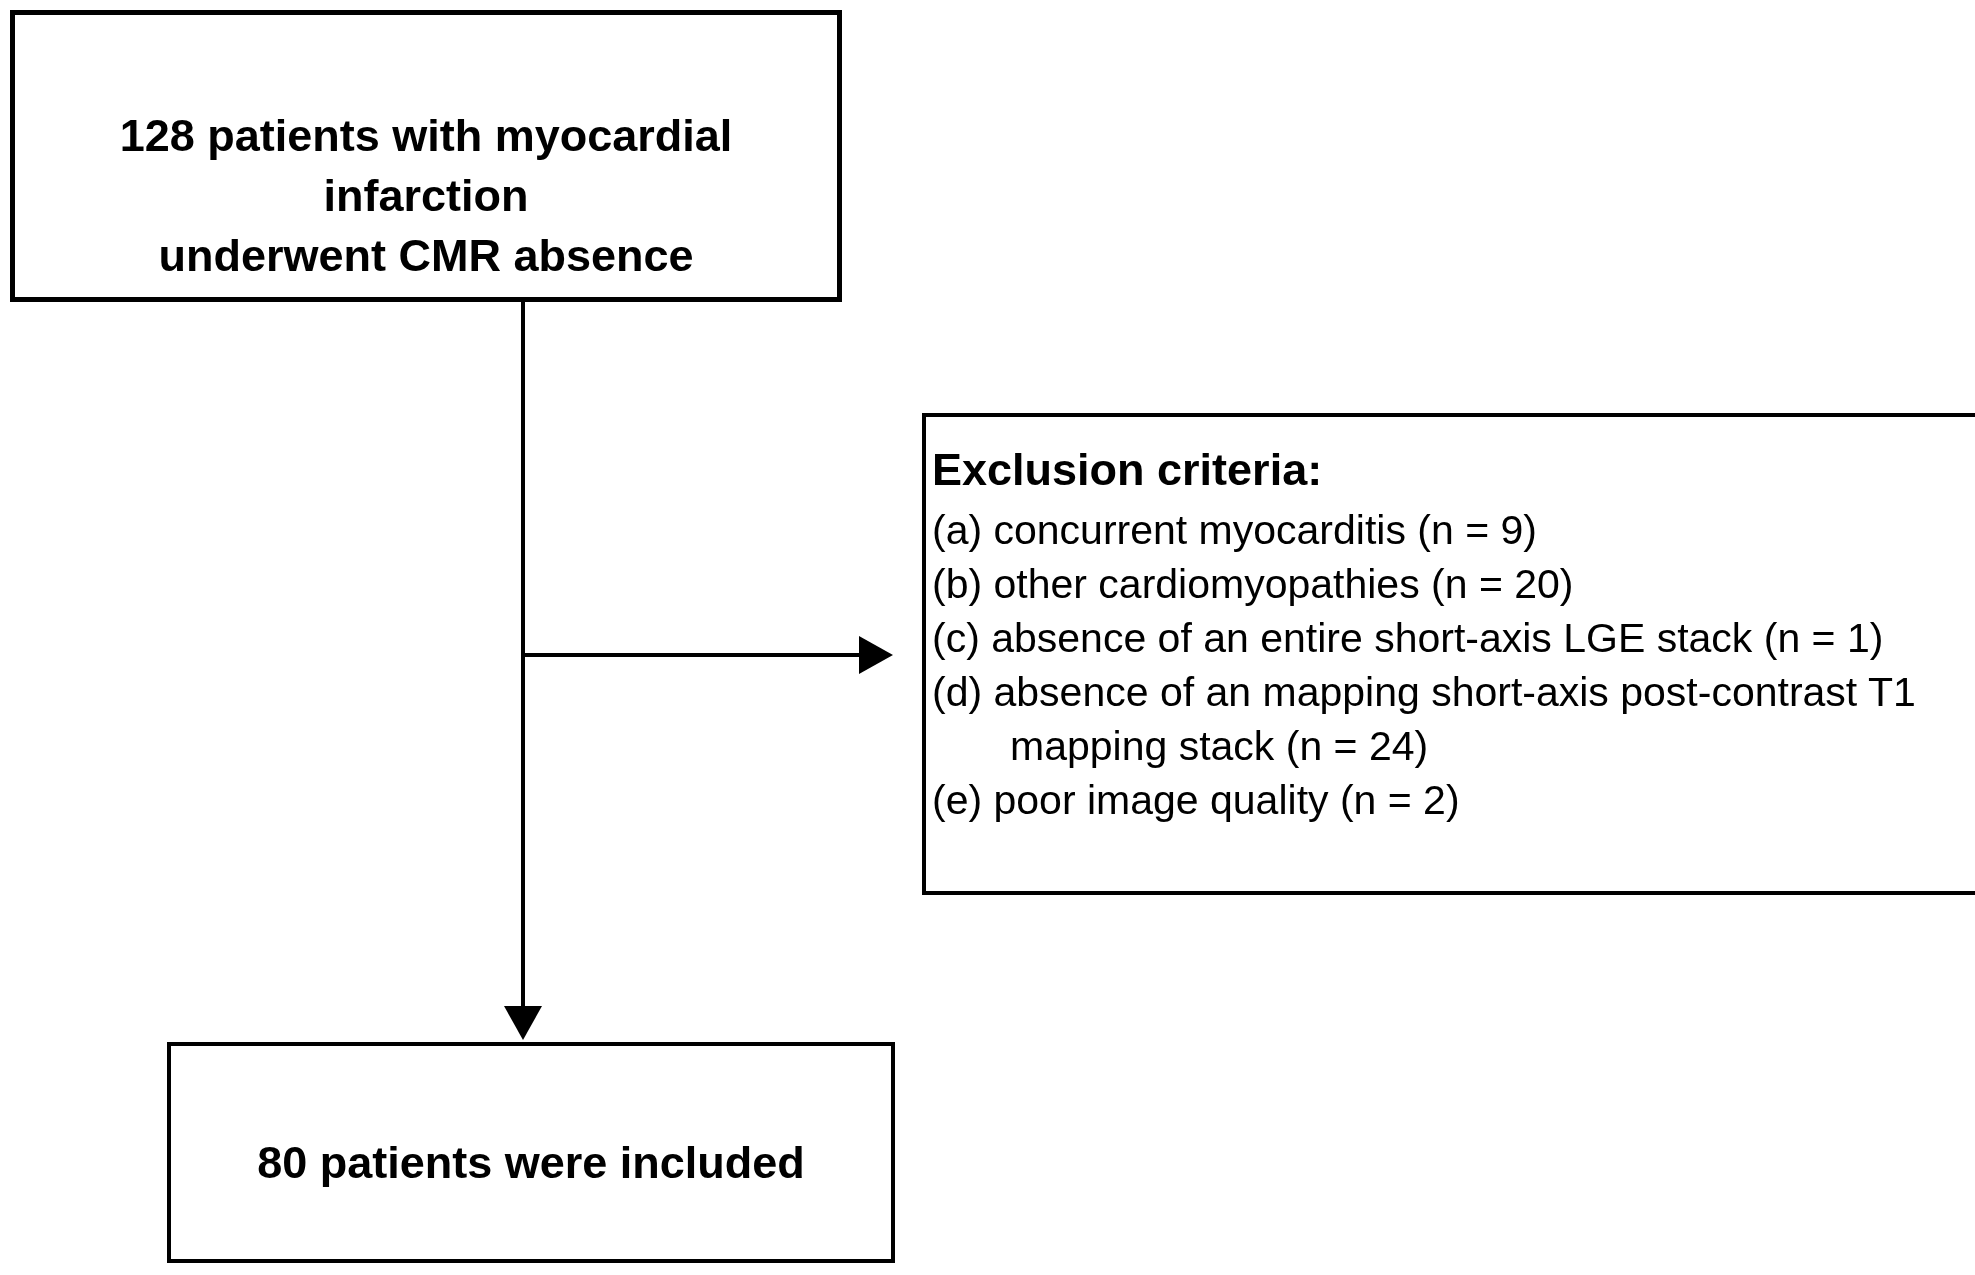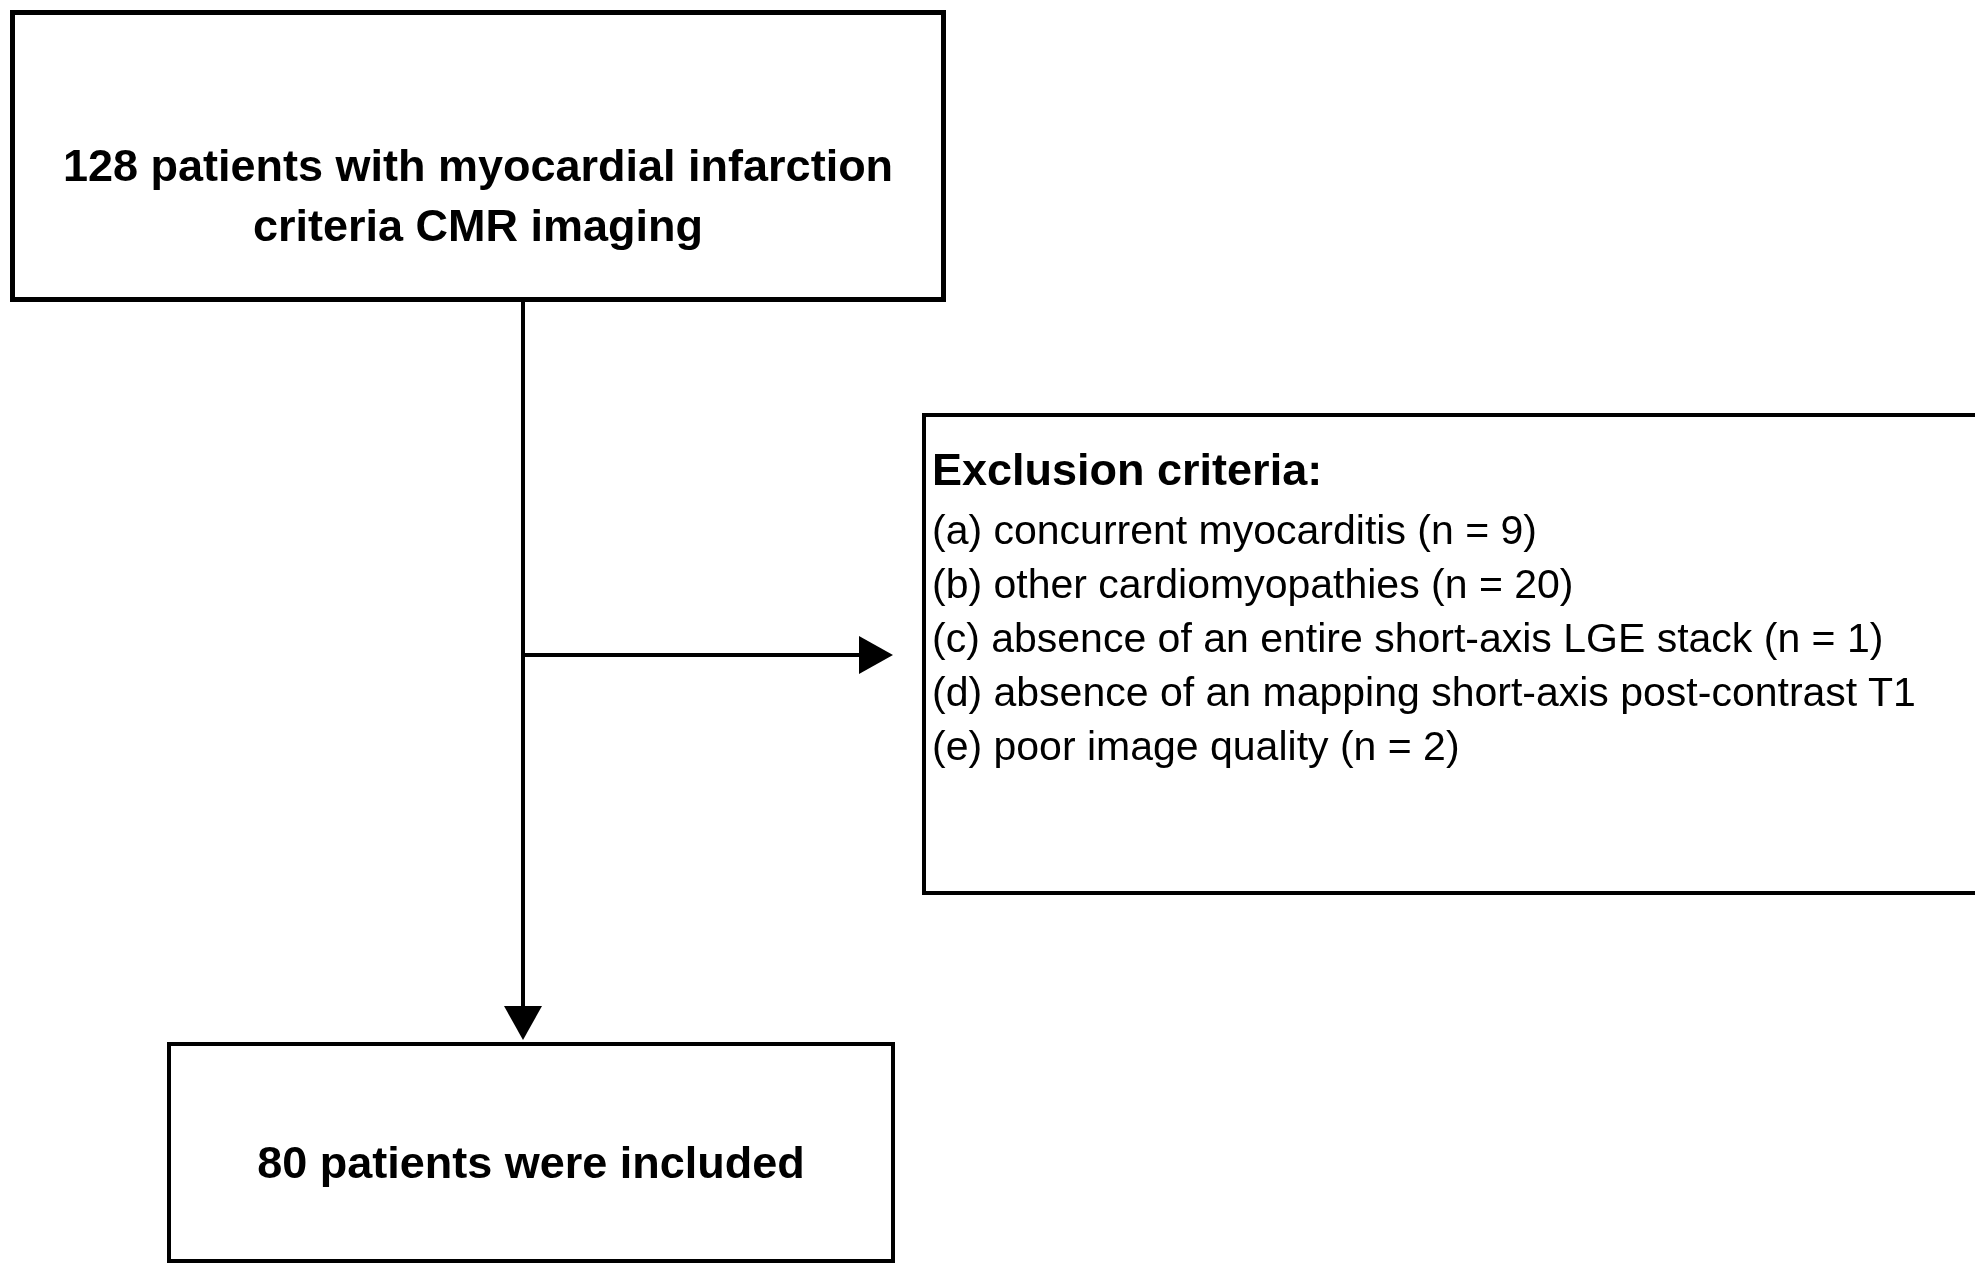--- a/index.html
+++ b/index.html
@@ -19,21 +19,21 @@
   .box {
     position: absolute;
     background: #ffffff;
     border: 4px solid #000000;
     box-sizing: border-box;
   }
   
   .top-box {
     left: 10px;
     top: 10px;
-    width: 936px;
+    width: 832px;
     height: 292px;
     border-width: 5px;
     display: flex;
     flex-direction: column;
     align-items: center;
     justify-content: center;
     padding-top: 80px;
     text-align: center;
     font-weight: bold;
     font-size: 45px;
@@ -114,35 +114,36 @@
     border-left: 34px solid #000000;
   }
 </style>
 </head>
 <body>
 
 <div class="canvas">
 
   <div class="box top-box">
     <div>128 patients with myocardial infarction</div>
-    <div>criteria CMR imaging</div>
+    <div>underwent CMR absence</div>
   </div>
 
   <div class="vline"></div>
   <div class="arrowhead-down"></div>
 
   <div class="hline"></div>
   <div class="arrowhead-right"></div>
 
   <div class="box excl-box">
     <div class="excl-title">Exclusion criteria:</div>
     <div class="excl-line">(a) concurrent myocarditis (n = 9)</div>
     <div class="excl-line">(b) other cardiomyopathies (n = 20)</div>
     <div class="excl-line">(c) absence of an entire short-axis LGE stack (n = 1)</div>
     <div class="excl-line">(d) absence of an mapping short-axis post-contrast T1</div>
+    <div class="excl-line indent">mapping stack (n = 24)</div>
     <div class="excl-line">(e) poor image quality (n = 2)</div>
   </div>
 
   <div class="box bottom-box">
     <div>80 patients were included</div>
   </div>
 
 </div>
 
 </body></html>

